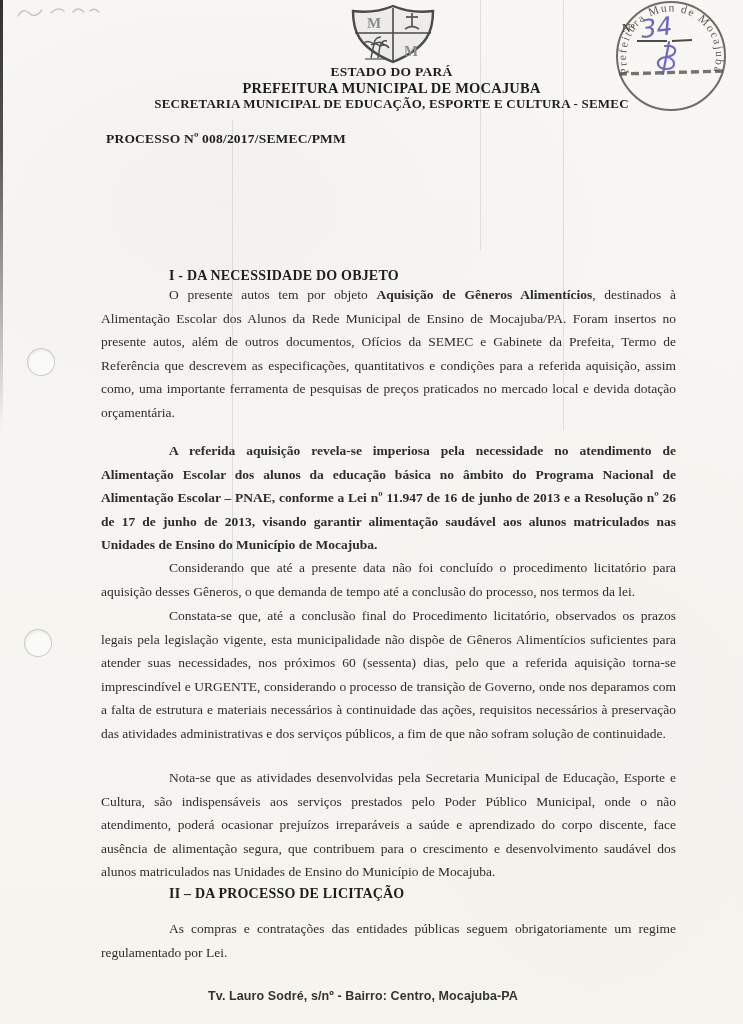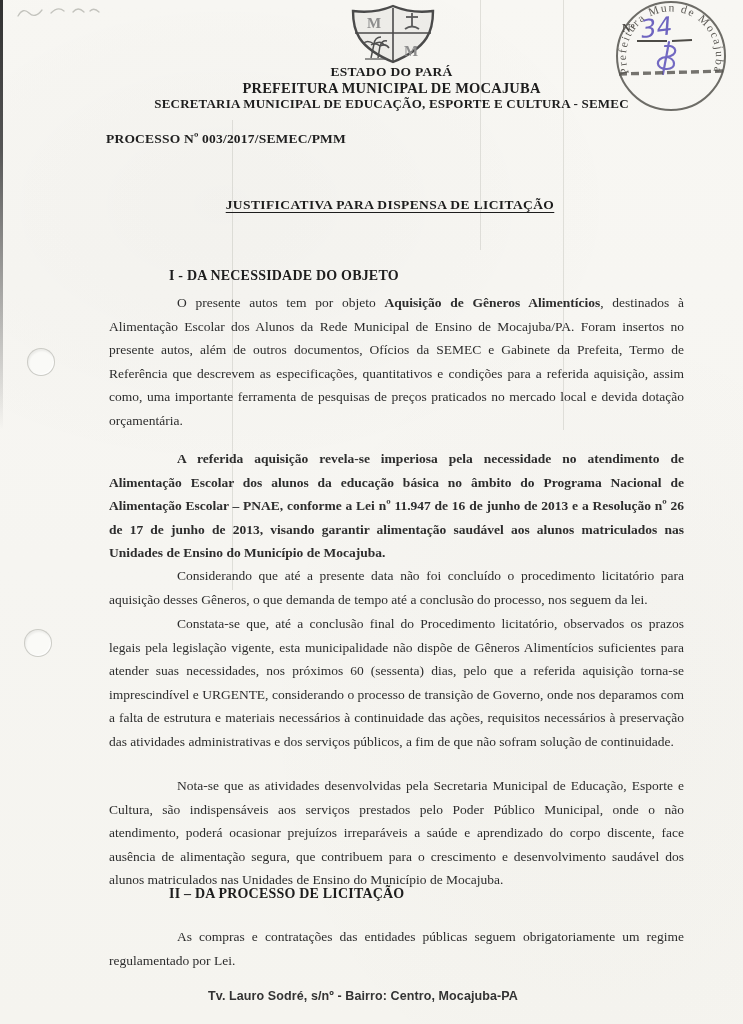--- a/index.html
+++ b/index.html
@@ -36,21 +36,21 @@
   .processo { position:absolute; left:106px; top:131px; font-size:13.5px; font-weight:bold; color:#1f1f1f; letter-spacing:0.2px; }
 
   .doc-title { position:absolute; left:103px; top:197px; width:574px; text-align:center;
     font-size:13.5px; font-weight:bold; color:#1d1d1d; letter-spacing:0.4px;
     text-decoration:underline; text-underline-offset:3px; }
 
   .sec-heading { position:absolute; left:169px; font-size:14px; font-weight:bold; color:#1d1d1d; letter-spacing:0.2px; }
   .sec1 { top:256px;margin-top:12px; }
   .sec2 { top:886px; }
 
-  .para { position:absolute; left:101px; width:575px; margin:8px;
+  .para { position:absolute; left:101px; width:575px; margin:0;
     font-size:13.5px; line-height:23.6px; text-align:justify; text-indent:68px;
     color:#2d2d2d; }
   .p1 { top:283px; }
   .p2 { top:439px;font-weight:bold; }
   .p3 { top:556px; }
   .p4 { top:604px; }
   .p5 { top:766px; }
   .p6 { top:917px; }
   .bold-inline { font-weight:bold; }
 
@@ -105,31 +105,30 @@
     <path d="M61,50 C74,48 75,60 62,61 C51,62 51,73 63,73 C73,73 72,62 62,61 M65,46 L59,78" fill="none" stroke="#6055bb" stroke-width="2.2" stroke-linecap="round" opacity="0.88"></path>
     <path d="M15,78 L121,75" stroke="#55534e" stroke-width="3.4" stroke-dasharray="8 4" opacity="0.8"></path>
   </svg>
 
   <div class="letterhead">
     <div class="lh-line1">ESTADO DO PARÁ</div>
     <div class="lh-line2">PREFEITURA MUNICIPAL DE MOCAJUBA</div>
     <div class="lh-line3">SECRETARIA MUNICIPAL DE EDUCAÇÃO, ESPORTE E CULTURA - SEMEC</div>
   </div>
 
-  <div class="processo">PROCESSO Nº 003/2017/SEMEC/PMM</div>
+  <div class="processo">PROCESSO Nº 008/2017/SEMEC/PMM</div>
 
-  <div class="doc-title">JUSTIFICATIVA PARA DISPENSA DE LICITAÇÃO</div>
 
   <div class="sec-heading sec1">I - DA NECESSIDADE DO OBJETO</div>
 
   <p class="para p1"><span>O presente autos tem por objeto </span><span class="bold-inline">Aquisição de Gêneros Alimentícios</span><span>, destinados à Alimentação Escolar dos Alunos da Rede Municipal de Ensino de Mocajuba/PA. Foram insertos no presente autos, além de outros documentos, Ofícios da SEMEC e Gabinete da Prefeita, Termo de Referência que descrevem as especificações, quantitativos e condições para a referida aquisição, assim como, uma importante ferramenta de pesquisas de preços praticados no mercado local e devida dotação orçamentária.</span></p>
 
   <p class="para p2">A referida aquisição revela-se imperiosa pela necessidade no atendimento de Alimentação Escolar dos alunos da educação básica no âmbito do Programa Nacional de Alimentação Escolar – PNAE, conforme a Lei nº 11.947 de 16 de junho de 2013 e a Resolução nº 26 de 17 de junho de 2013, visando garantir alimentação saudável aos alunos matriculados nas Unidades de Ensino do Município de Mocajuba.</p>
 
-  <p class="para p3">Considerando que até a presente data não foi concluído o procedimento licitatório para aquisição desses Gêneros, o que demanda de tempo até a conclusão do processo, nos seguem da lei.</p>
+  <p class="para p3">Considerando que até a presente data não foi concluído o procedimento licitatório para aquisição desses Gêneros, o que demanda de tempo até a conclusão do processo, nos termos da lei.</p>
 
   <p class="para p4">Constata-se que, até a conclusão final do Procedimento licitatório, observados os prazos legais pela legislação vigente, esta municipalidade não dispõe de Gêneros Alimentícios suficientes para atender suas necessidades, nos próximos 60 (sessenta) dias, pelo que a referida aquisição torna-se imprescindível e URGENTE, considerando o processo de transição de Governo, onde nos deparamos com a falta de estrutura e materiais necessários à continuidade das ações, requisitos necessários à preservação das atividades administrativas e dos serviços públicos, a fim de que não sofram solução de continuidade.</p>
 
   <p class="para p5">Nota-se que as atividades desenvolvidas pela Secretaria Municipal de Educação, Esporte e Cultura, são indispensáveis aos serviços prestados pelo Poder Público Municipal, onde o não atendimento, poderá ocasionar prejuízos irreparáveis a saúde e aprendizado do corpo discente, face ausência de alimentação segura, que contribuem para o crescimento e desenvolvimento saudável dos alunos matriculados nas Unidades de Ensino do Município de Mocajuba.</p>
 
   <div class="sec-heading sec2">II – DA PROCESSO DE LICITAÇÃO</div>
 
   <p class="para p6">As compras e contratações das entidades públicas seguem obrigatoriamente um regime regulamentado por Lei.</p>
 
   <div class="footer-address">Tv. Lauro Sodré, s/nº -  Bairro: Centro, Mocajuba-PA</div>

